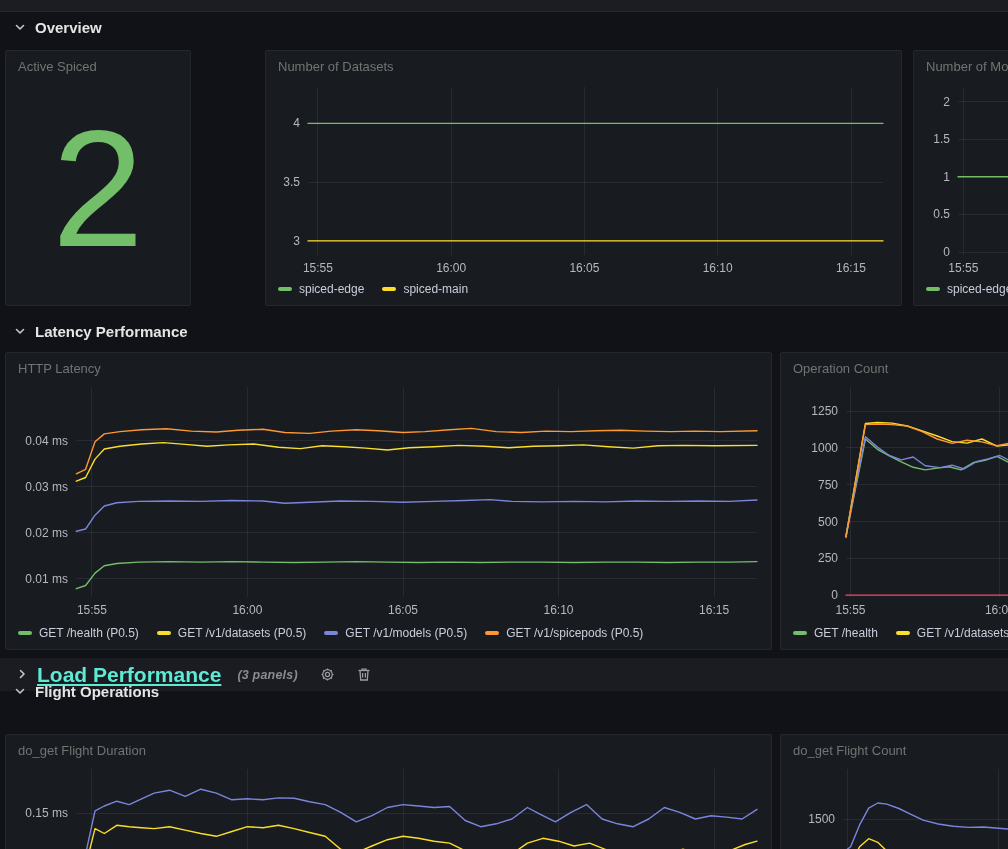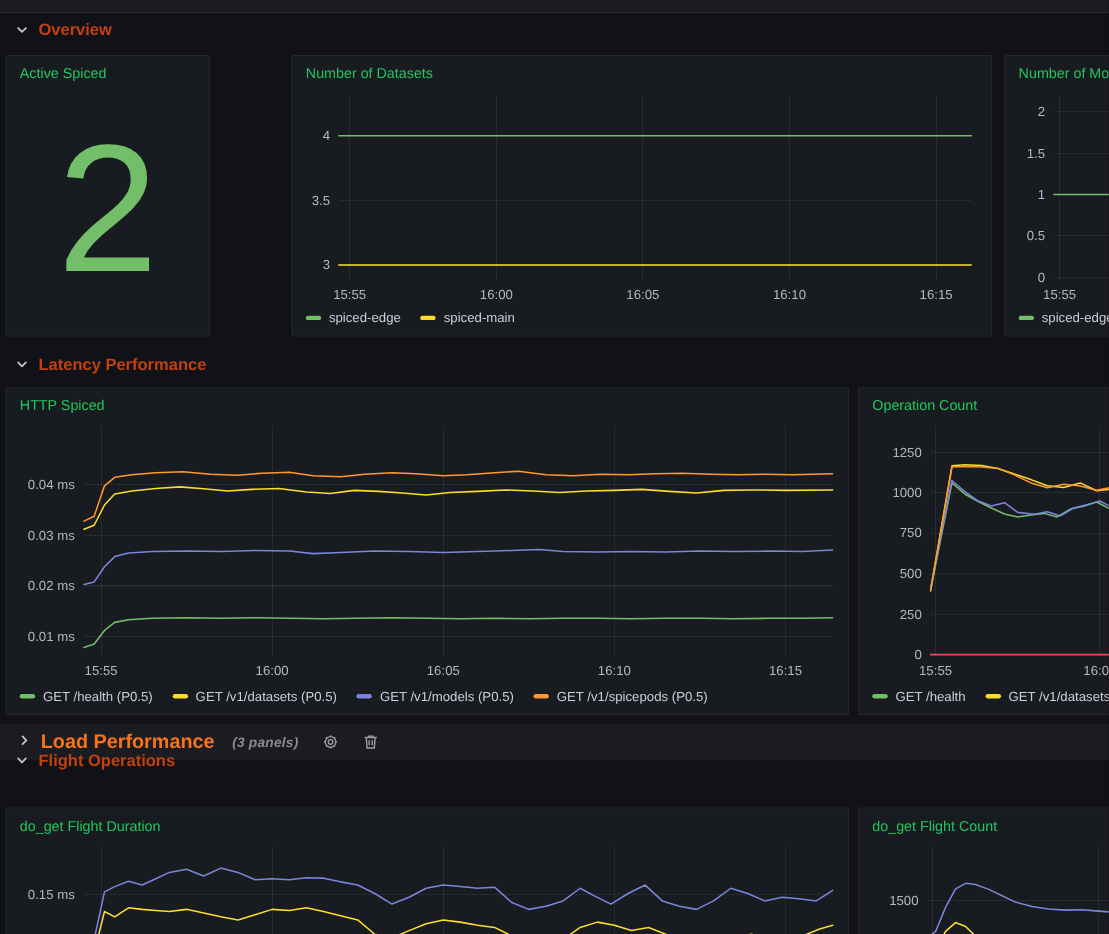--- a/index.html
+++ b/index.html
@@ -3,28 +3,28 @@
 <meta charset="utf-8">
 <style>
   html,body{margin:0;padding:0;}
   body{
     width:1008px;height:849px;position:relative;overflow:hidden;
     background:#111217;color:#d8d9da;
     font-family:"Liberation Sans","DejaVu Sans",sans-serif;
     -webkit-font-smoothing:antialiased;
   }
   .topstrip{position:absolute;left:0;top:0;width:1008px;height:11px;background:#1b1d22;border-bottom:1px solid #27292e;}
-  .section-header{position:absolute;display:flex;align-items:center;gap:9px;color:#c2410c;font-size:15px;font-weight:700;cursor:pointer;height:22px;}
+  .section-header{position:absolute;display:flex;align-items:center;gap:9px;color:#e5e5e5;font-size:15px;font-weight:700;cursor:pointer;height:22px;}
   .section-header .chev{display:flex;align-items:center;}
   .row-strip{position:absolute;left:0;width:1008px;height:33px;background:#1a1c21;display:flex;align-items:center;padding-left:16px;box-sizing:border-box;}
-  .row-strip .title{font-size:18px;font-weight:700;color:#f97316;margin-left:9px;}
+  .row-strip .title{font-size:21px;font-weight:700;color:#5eead4;margin-left:9px;text-decoration:underline;}
   .panels-note{font-style:italic;color:#898b92;font-size:12.5px;font-weight:700;margin-left:16px;letter-spacing:.2px;}
   .icon-btn{margin-left:22px;display:flex;align-items:center;color:#9b9da3;cursor:pointer;}
   .panel{position:absolute;background:#181b1f;border:1px solid #25272c;border-radius:2px;display:flex;flex-direction:column;box-sizing:border-box;}
-  .panel-title{height:30px;padding:8px 12px 0;font-size:13px;font-weight:500;color:#22c55e;box-sizing:border-box;white-space:nowrap;overflow:hidden;cursor:pointer;}
+  .panel-title{height:30px;padding:8px 12px 0;font-size:13px;font-weight:500;color:#737373;box-sizing:border-box;white-space:nowrap;overflow:hidden;cursor:pointer;}
   .chart{flex:1;min-height:0;position:relative;}
   .legend{height:26px;display:flex;gap:18px;padding:0 12px 7px;font-size:12px;color:#ccccdc;white-space:nowrap;overflow:hidden;box-sizing:border-box;}
   .legend-item{display:inline-flex;align-items:center;gap:7px;cursor:pointer;}
   .swatch{width:14px;height:4px;border-radius:2px;display:inline-block;flex:0 0 auto;}
   .stat-value{flex:1;display:flex;align-items:center;justify-content:center;font-size:165px;font-weight:500;color:#73bf69;line-height:1;padding-bottom:8px;}
   svg text.tick{fill:#b6b8bf;font-size:12px;font-family:"Liberation Sans","DejaVu Sans",sans-serif;}
   svg line.grid{stroke:rgba(204,204,220,0.09);stroke-width:1;shape-rendering:crispEdges;}
 </style>
 </head>
 <body>
@@ -121,21 +121,21 @@
 <div class="section-header" style="left:14px;top:320px;">
   <span class="chev">
     <svg width="12" height="12" viewBox="0 0 12 12">
         <polyline points="2.5,4.5 6,8 9.5,4.5" fill="none" stroke="#c5c6ca" stroke-width="1.6" stroke-linecap="round" stroke-linejoin="round"></polyline>
       </svg>
   </span>
   <span>Latency Performance</span>
 </div>
 
 <div class="panel" style="left:5px;top:352px;width:767px;height:298px;">
-  <div class="panel-title">HTTP Spiced</div>
+  <div class="panel-title">HTTP Latency</div>
   <div class="chart"><svg width="765" height="240">
         <defs>
           <clipPath id="clip_http_latency">
             <rect x="69" y="0" width="683" height="215"></rect>
           </clipPath>
         </defs>
         <line class="grid" x1="85.9" y1="4" x2="85.9" y2="214"></line>
         <text class="tick" x="85.9" y="231" text-anchor="middle">15:55</text>
         <line class="grid" x1="241.4" y1="4" x2="241.4" y2="214"></line>
         <text class="tick" x="241.4" y="231" text-anchor="middle">16:00</text>

